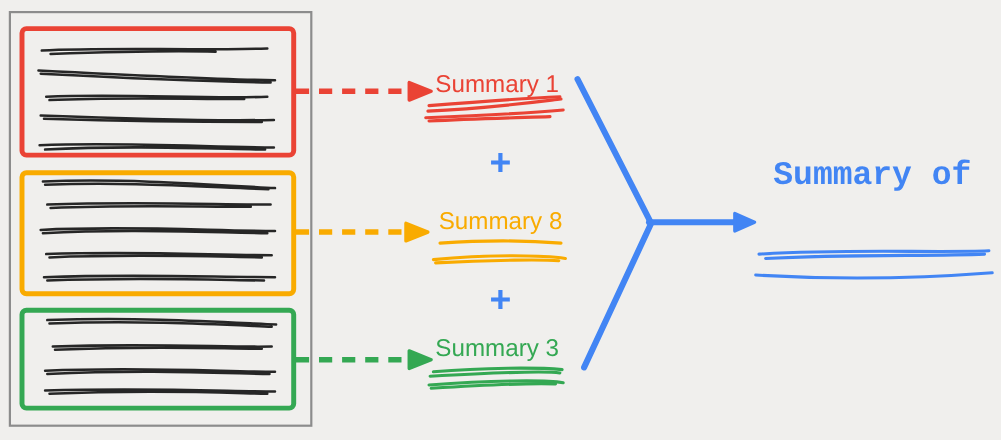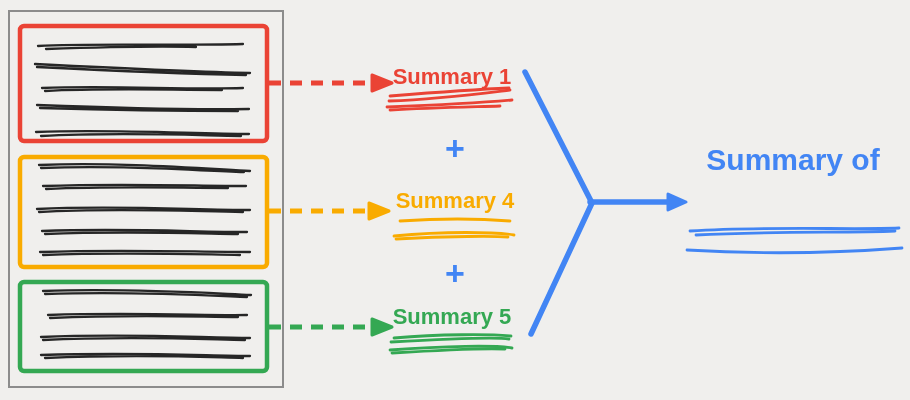--- a/index.html
+++ b/index.html
@@ -18,28 +18,28 @@
   .scrib{fill:none;stroke-width:2.8px;stroke-linecap:round;}
   .dash{fill:none;stroke-width:5px;stroke-dasharray:12 9;}
   .merge{fill:none;stroke-width:5.5px;stroke-linecap:round;}
   .head{stroke-width:3px;stroke-linejoin:round;}
   .stroke-red{stroke:var(--red);}   .fill-red{fill:var(--red);stroke:var(--red);}
   .stroke-orange{stroke:var(--orange);} .fill-orange{fill:var(--orange);stroke:var(--orange);}
   .stroke-green{stroke:var(--green);} .fill-green{fill:var(--green);stroke:var(--green);}
   .stroke-blue{stroke:var(--blue);}  .fill-blue{fill:var(--blue);stroke:var(--blue);}
 
   
-  .label{position:absolute;width:140px;text-align:center;font-size:22px;font-weight:700;line-height:22px;}
+  .label{position:absolute;width:140px;text-align:center;font-size:22px;font-weight:400;line-height:22px;}
   .label.red{color:var(--red);}
   .label.orange{color:var(--orange);}
   .label.green{color:var(--green);}
   .plus{position:absolute;width:34px;height:34px;display:flex;align-items:center;justify-content:center;
         color:var(--blue);font-size:34px;font-weight:700;}
   .result{position:absolute;left:693px;top:142px;width:200px;text-align:center;
-          color:var(--blue);font-size:30px;font-weight:700;line-height:36px;}
+          color:var(--blue);font-size:30px;font-weight:700;line-height:36px;font-family:Liberation Mono, monospace;}
 </style>
 </head>
 <body>
 
 <div class="stage">
 
   <svg width="910" height="400" viewBox="0 0 910 400">
 
     <rect class="frame" x="9" y="11" width="274" height="376"></rect>
 
@@ -110,23 +110,23 @@
       <path d="M690,231 C770,226 850,230 899,228"></path>
       <path d="M696,235 C770,231 848,233 895,231"></path>
       <path d="M687,250 C770,255 850,252 902,248"></path>
     </g>
   </svg>
 
   <div class="label red" style="left:382px;top:66px;">Summary 1</div>
 
   <div class="plus" style="left:438px;top:131px;">+</div>
 
-  <div class="label orange" style="left:385px;top:190px;">Summary 4</div>
+  <div class="label orange" style="left:385px;top:190px;">Summary 8</div>
 
   <div class="plus" style="left:438px;top:256px;">+</div>
 
-  <div class="label green" style="left:382px;top:306px;">Summary 5</div>
+  <div class="label green" style="left:382px;top:306px;">Summary 3</div>
 
   <div class="result">
     <div>Summary of</div>
   </div>
 
 </div>
 
 </body></html>

